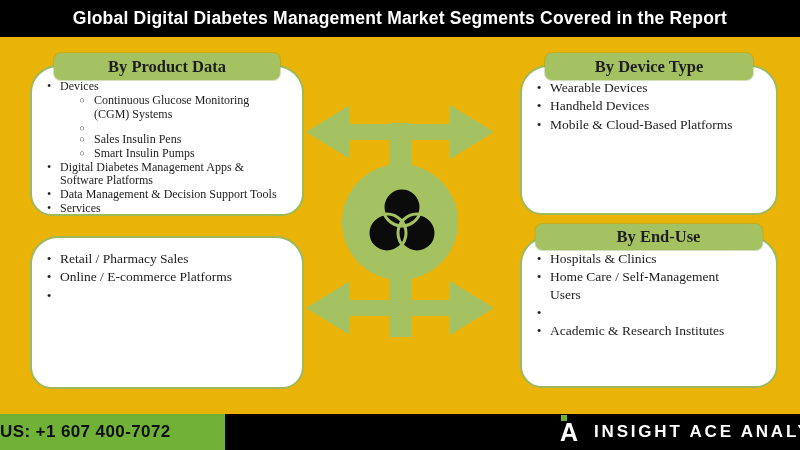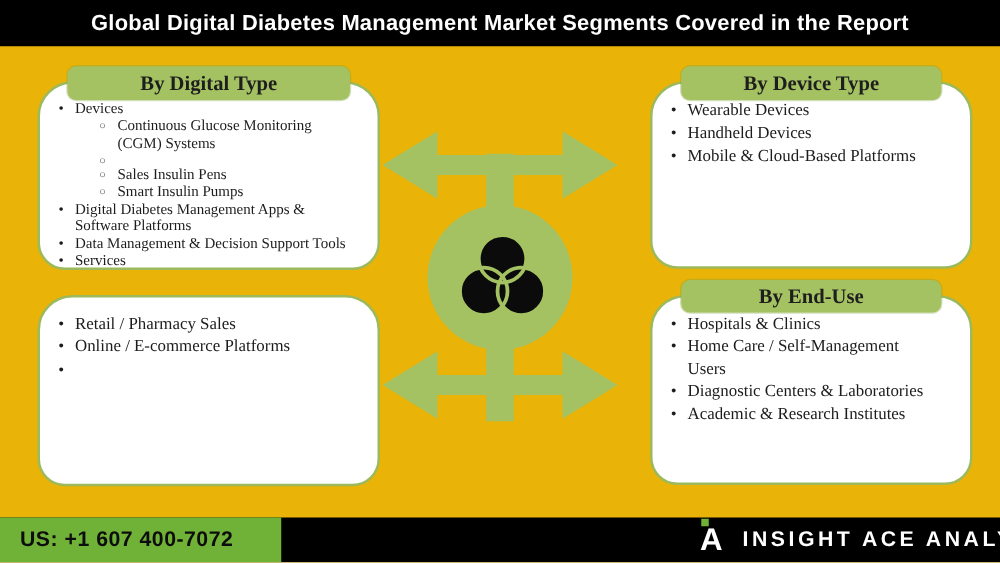--- a/index.html
+++ b/index.html
@@ -32,21 +32,21 @@
   .pill {
     position:absolute; top:-14px; left:50%; transform:translateX(-50%);
     background:var(--accent); border-radius:7px;
     display:flex; align-items:center; justify-content:center;
     color:#1e1e1e; font-weight:700; white-space:nowrap;
     box-shadow:0 0 0 1px rgba(130,160,60,.35);
   }
   #box-product .pill { width:226px; height:27px; font-size:16.5px; }
   #box-device  .pill { width:208px; height:27px; font-size:16.5px; }
   #box-sales   .pill { width:226px; height:25px; font-size:13.5px; }
-  #box-enduse  .pill { width:208px; height:26px; font-size:16.5px; }
+  #box-enduse  .pill { width:208px; height:26px; font-size:16.5px;padding-left:19px; }
 
   .list {
     list-style:none; margin:0; padding:13px 4px 0 6px;
     color:var(--text_dark);
   }
   .list li { display:flex; align-items:flex-start; }
   .b  { flex:0 0 22px; text-align:center; }
   .b2 { flex:0 0 24px; text-align:center; font-size:0.72em; padding-top:1px; }
   .t  { white-space:pre-line; }
 
@@ -62,21 +62,21 @@
   .venn-stroke { fill:none; stroke:var(--accent); stroke-width:3; }
 
   
   .footer {
     position:absolute; left:0; top:414px; width:800px; height:36px; background:#000000;
     font-family:"Liberation Sans", sans-serif;
   }
   .footer-phone {
     position:absolute; left:0; top:0; width:225px; height:36px;
     background:var(--footer_green); display:flex; align-items:center;
-    color:#0d0d0d; font-weight:700; font-size:17px; padding-left:16px;
+    color:#0d0d0d; font-weight:700; font-size:17px; 
     box-sizing:border-box; letter-spacing:0.4px;
   }
   .brand {
     position:absolute; left:560px; top:0; height:36px;
     display:flex; align-items:center;
   }
   .logo-a {
     position:relative; color:#ffffff; font-weight:700; font-size:25px;
     line-height:1; margin-right:16px; font-family:"Liberation Sans", sans-serif;
   }
@@ -93,21 +93,21 @@
 <body>
 
 <div class="stage">
 
   <header class="title-bar">
     <h1>Global Digital Diabetes Management Market Segments Covered in the Report</h1>
   </header>
 
   <section class="box" id="box-product">
     <div class="pill">
-      <span>By Digital Type</span>
+      <span>By Product Data</span>
     </div>
     <ul class="list small-list">
         <li class="l1">
           <span class="b">•</span>
           <span class="t">Devices</span>
         </li>
         <li class="l2">
           <span class="b2">○</span>
           <span class="t">Continuous Glucose Monitoring
 (CGM) Systems</span>
@@ -184,21 +184,20 @@
           <span class="b">•</span>
           <span class="t">Hospitals &amp; Clinics</span>
         </li>
         <li class="l1">
           <span class="b">•</span>
           <span class="t">Home Care / Self-Management
 Users</span>
         </li>
         <li class="l1">
           <span class="b">•</span>
-          <span class="t">Diagnostic Centers &amp; Laboratories</span>
         </li>
         <li class="l1">
           <span class="b">•</span>
           <span class="t">Academic &amp; Research Institutes</span>
         </li>
       </ul>
   </section>
 
   <svg class="center-graphic" width="200" height="250" viewBox="0 0 200 250">
     <rect class="green-shape" x="89" y="28" width="22" height="214"></rect>

